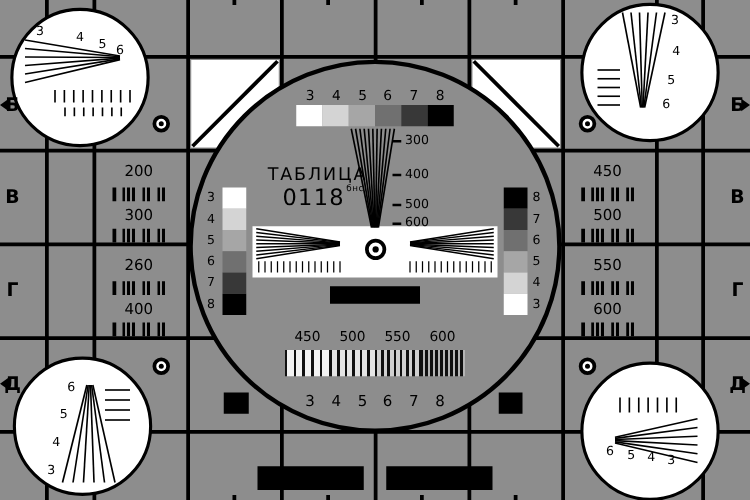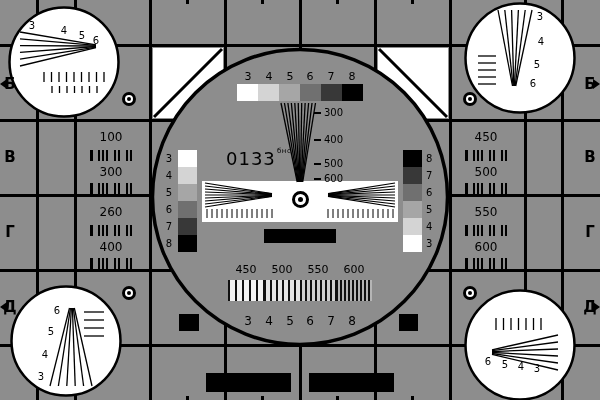--- a/index.html
+++ b/index.html
@@ -253,21 +253,21 @@
   <div class="arwr" style="left:593px;top:302px"></div>
   <div class="rowl" style="left:2px;top:75px">Б</div>
   <div class="rowl" style="left:2px;top:148px">В</div>
   <div class="rowl" style="left:2px;top:223px">Г</div>
   <div class="rowl" style="left:2px;top:298px">Д</div>
   <div class="rowl" style="left:582px;top:75px">Б</div>
   <div class="rowl" style="left:582px;top:148px">В</div>
   <div class="rowl" style="left:582px;top:223px">Г</div>
   <div class="rowl" style="left:582px;top:298px">Д</div>
 
-  <div class="pnum" style="left:91px;top:130px">100</div>
+  <div class="pnum" style="left:91px;top:130px">200</div>
   <div class="burst" style="left:90px;top:150px">
       <i class="bA"></i>
       <i class="bB"></i>
       <i class="bC"></i>
       <i class="bC"></i>
     </div>
   <div class="pnum" style="left:91px;top:165px">300</div>
   <div class="burst" style="left:90px;top:183px">
       <i class="bA"></i>
       <i class="bB"></i>
@@ -335,21 +335,22 @@
 
   <div class="wtk" style="left:314px;top:112px"></div>
   <div class="wl" style="left:324px;top:107px">300</div>
   <div class="wtk" style="left:314px;top:139px"></div>
   <div class="wl" style="left:324px;top:134px">400</div>
   <div class="wtk" style="left:314px;top:163px"></div>
   <div class="wl" style="left:324px;top:158px">500</div>
   <div class="wtk" style="left:314px;top:178px"></div>
   <div class="wl" style="left:324px;top:173px">600</div>
 
-  <div class="code">0133</div>
+  <div class="title">ТАБЛИЦА</div>
+  <div class="code">0118</div>
   <div class="codesup">бнс</div>
 
   <div class="st str" style="left:156px;top:152px">3</div>
   <div class="st str" style="left:156px;top:169px">4</div>
   <div class="st str" style="left:156px;top:186px">5</div>
   <div class="st str" style="left:156px;top:203px">6</div>
   <div class="st str" style="left:156px;top:220px">7</div>
   <div class="st str" style="left:156px;top:237px">8</div>
   <div class="vstrip" style="left:178px;top:150px">
     <i style="background: rgb(255, 255, 255);"></i>

